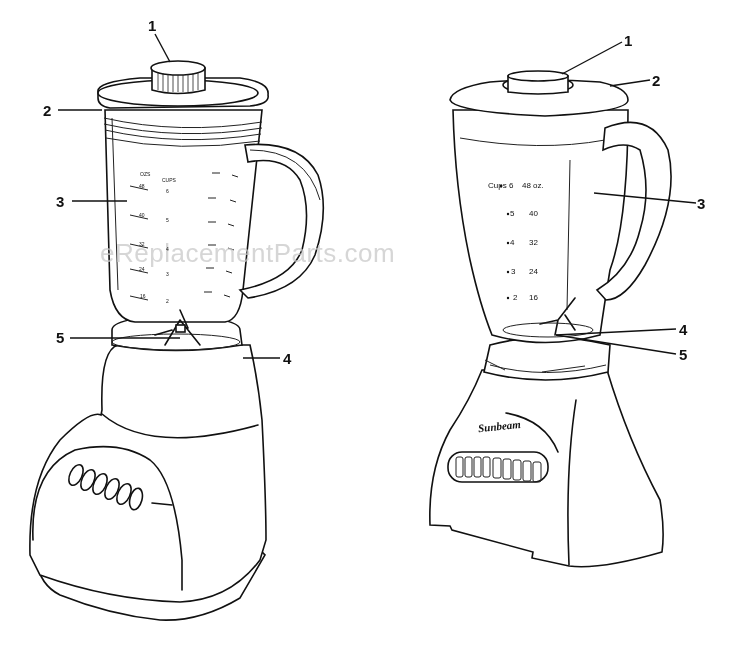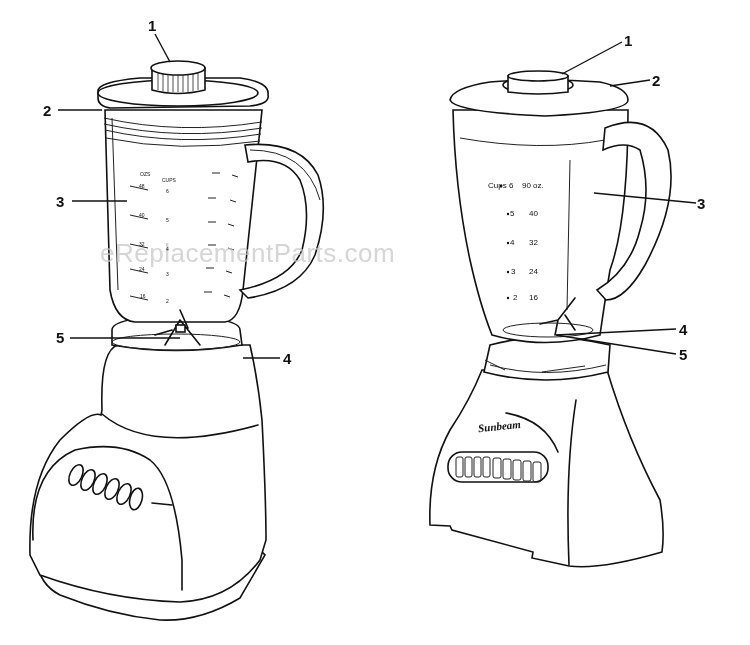--- a/index.html
+++ b/index.html
@@ -188,21 +188,21 @@
   <div class="scale-text small" style="left:124px; top:293px;">16</div>
   <div class="scale-text small" style="left:150px; top:298px;">2</div>
 
   <div class="callout" style="left:624px; top:33px;">1</div>
   <div class="callout" style="left:652px; top:73px;">2</div>
   <div class="callout" style="left:697px; top:196px;">3</div>
   <div class="callout" style="left:679px; top:322px;">4</div>
   <div class="callout" style="left:679px; top:347px;">5</div>
 
   <div class="scale-text" style="left:472px; top:181px;">Cups 6</div>
-  <div class="scale-text" style="left:506px; top:181px;">90 oz.</div>
+  <div class="scale-text" style="left:506px; top:181px;">48 oz.</div>
   <div class="scale-text" style="left:494px; top:209px;">5</div>
   <div class="scale-text" style="left:513px; top:209px;">40</div>
   <div class="scale-text" style="left:494px; top:238px;">4</div>
   <div class="scale-text" style="left:513px; top:238px;">32</div>
   <div class="scale-text" style="left:495px; top:267px;">3</div>
   <div class="scale-text" style="left:513px; top:267px;">24</div>
   <div class="scale-text" style="left:497px; top:293px;">2</div>
   <div class="scale-text" style="left:513px; top:293px;">16</div>
 
   <div class="brand" style="left:478px; top:420px; transform: rotate(-6deg);">Sunbeam</div>

